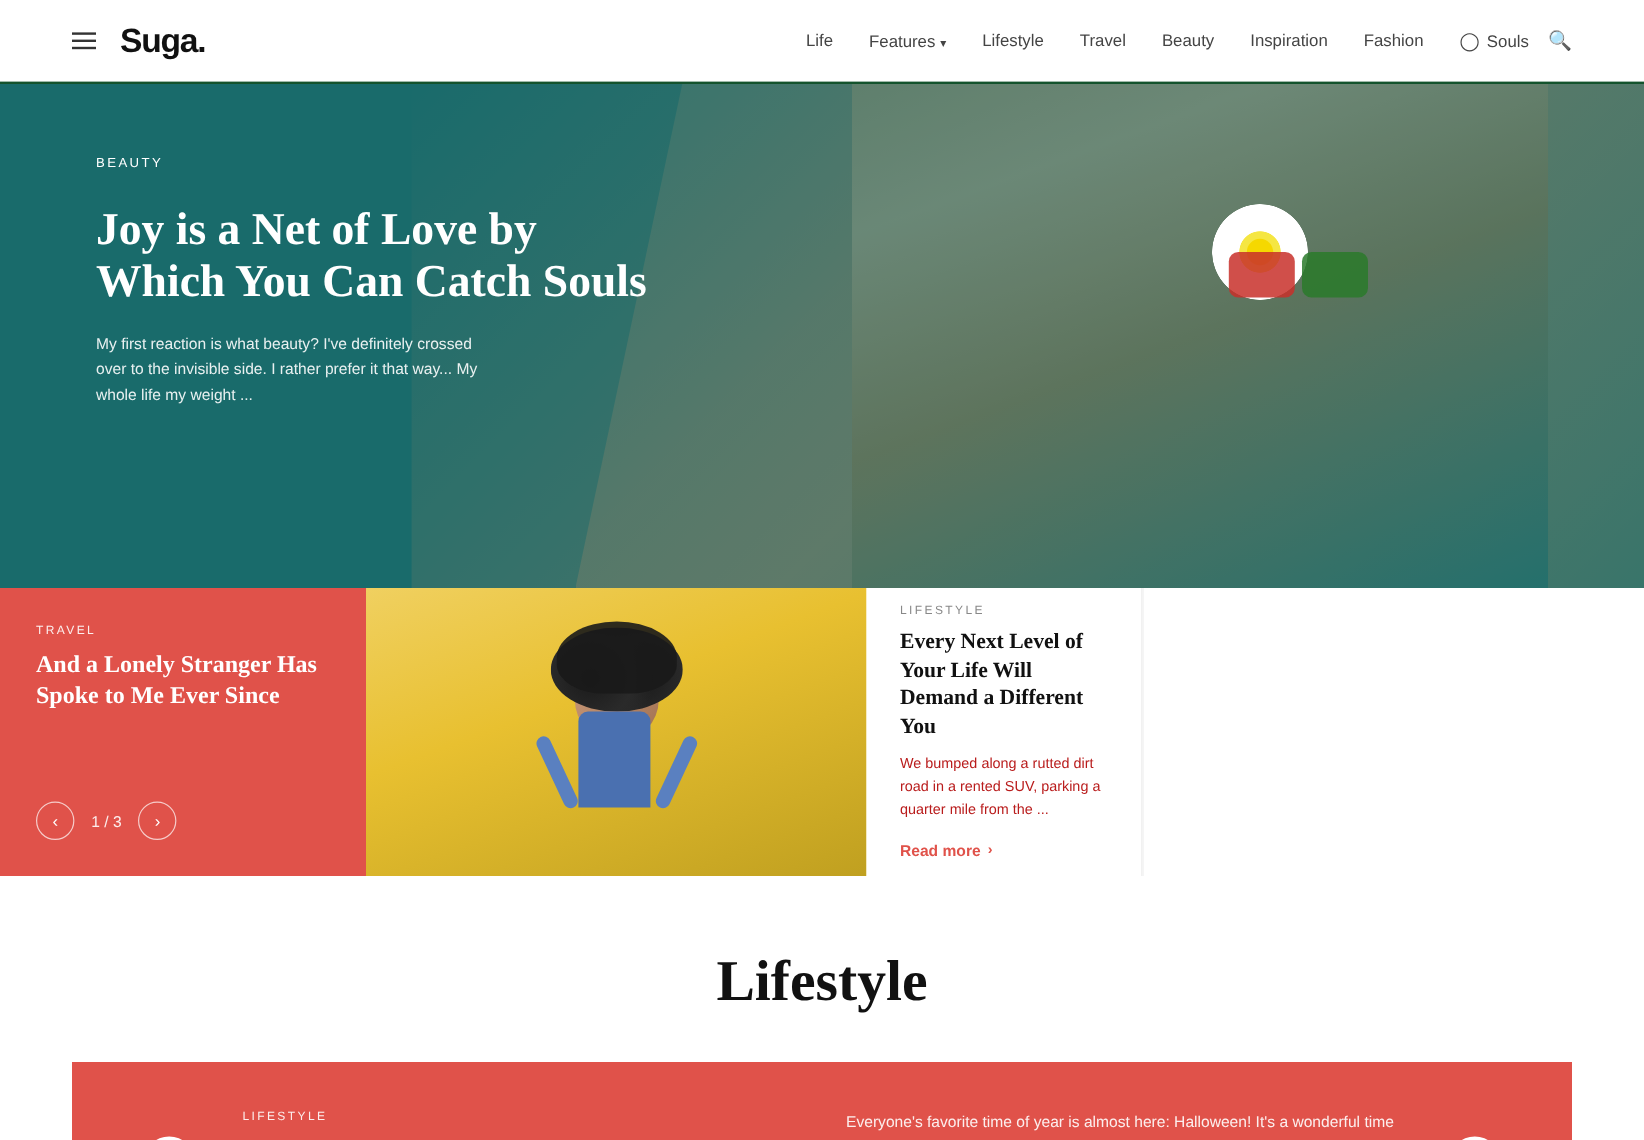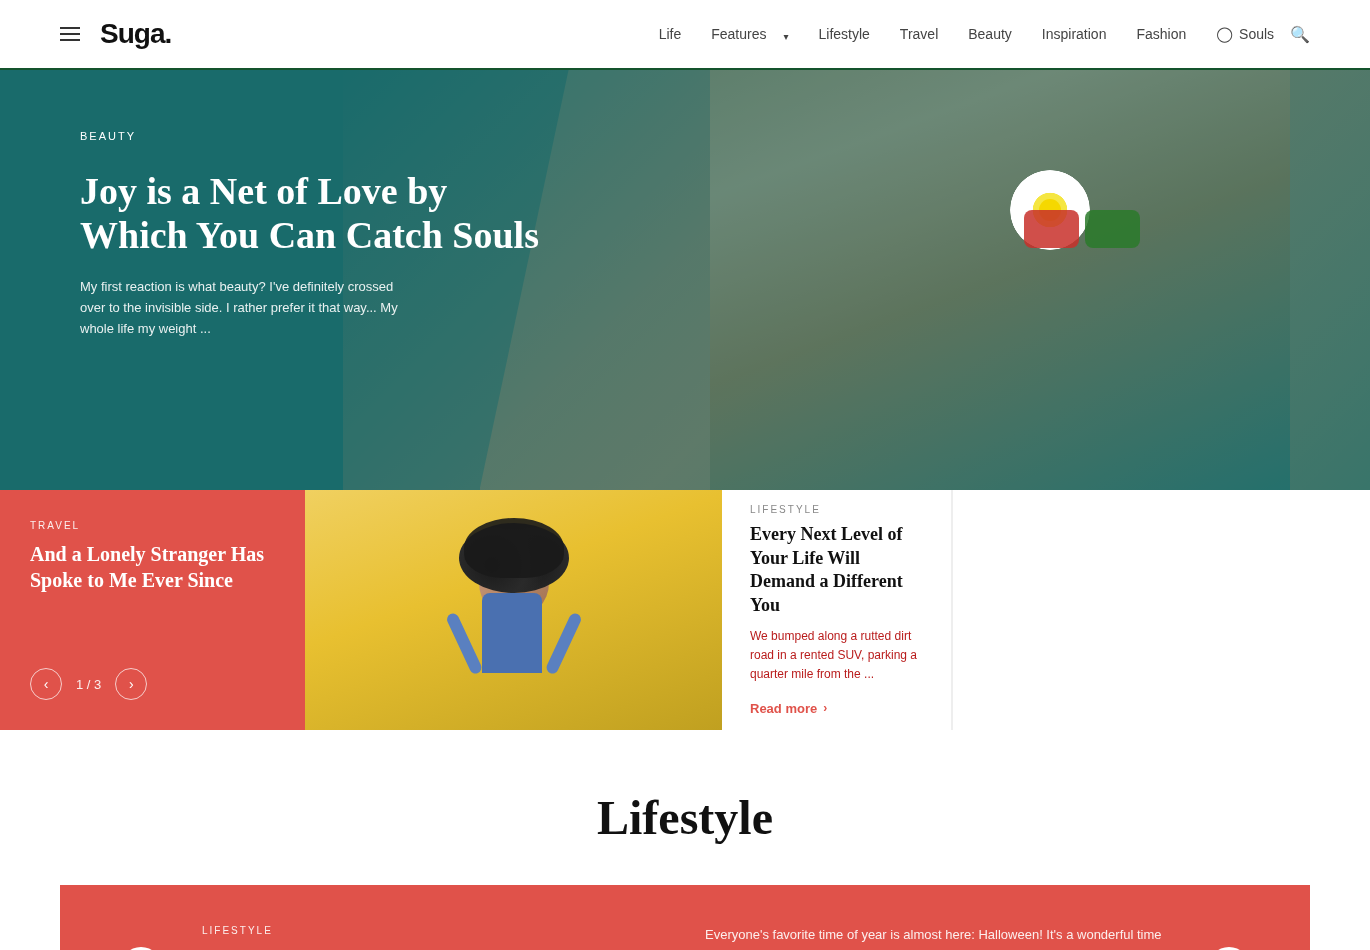--- a/index.html
+++ b/index.html
@@ -25,21 +25,21 @@
       font-family: 'Arial Black', sans-serif;
     }
     .nav-logo span { color: #111; }
     .nav-links {
       display: flex; align-items: center; gap: 30px; list-style: none;
     }
     .nav-links li a {
       text-decoration: none; color: #444; font-size: 14px; font-family: Arial, sans-serif;
     }
     .nav-features {
-      display: flex; align-items: flex-end; gap: 17px;
+      display: flex; align-items: flex-end; gap: 4px;
     }
     .nav-features .chevron { font-size: 10px; }
     .nav-actions {
       display: flex; align-items: center; gap: 16px; margin-left: 30px;
     }
     .nav-login {
       display: flex; align-items: center; gap: 6px; font-size: 14px; color: #444;
       font-family: Arial, sans-serif; cursor: pointer;
     }
     .nav-search-icon { font-size: 16px; cursor: pointer; color: #444; }

